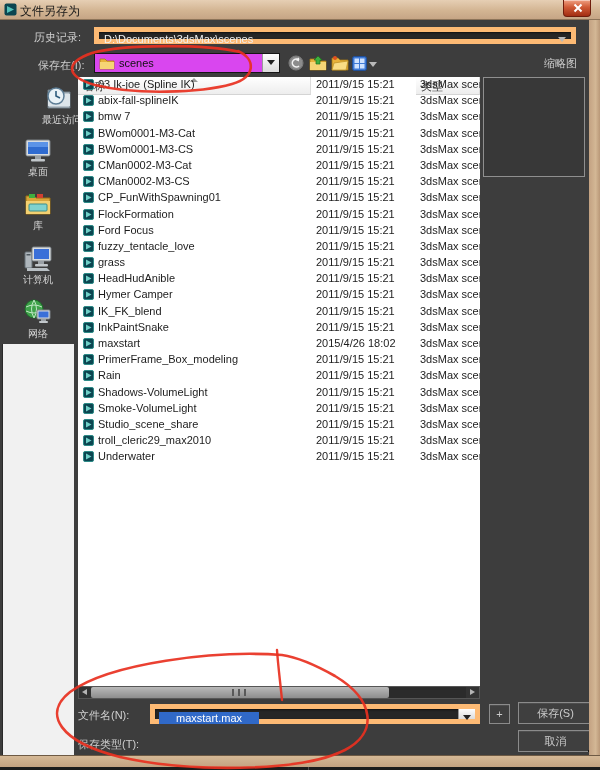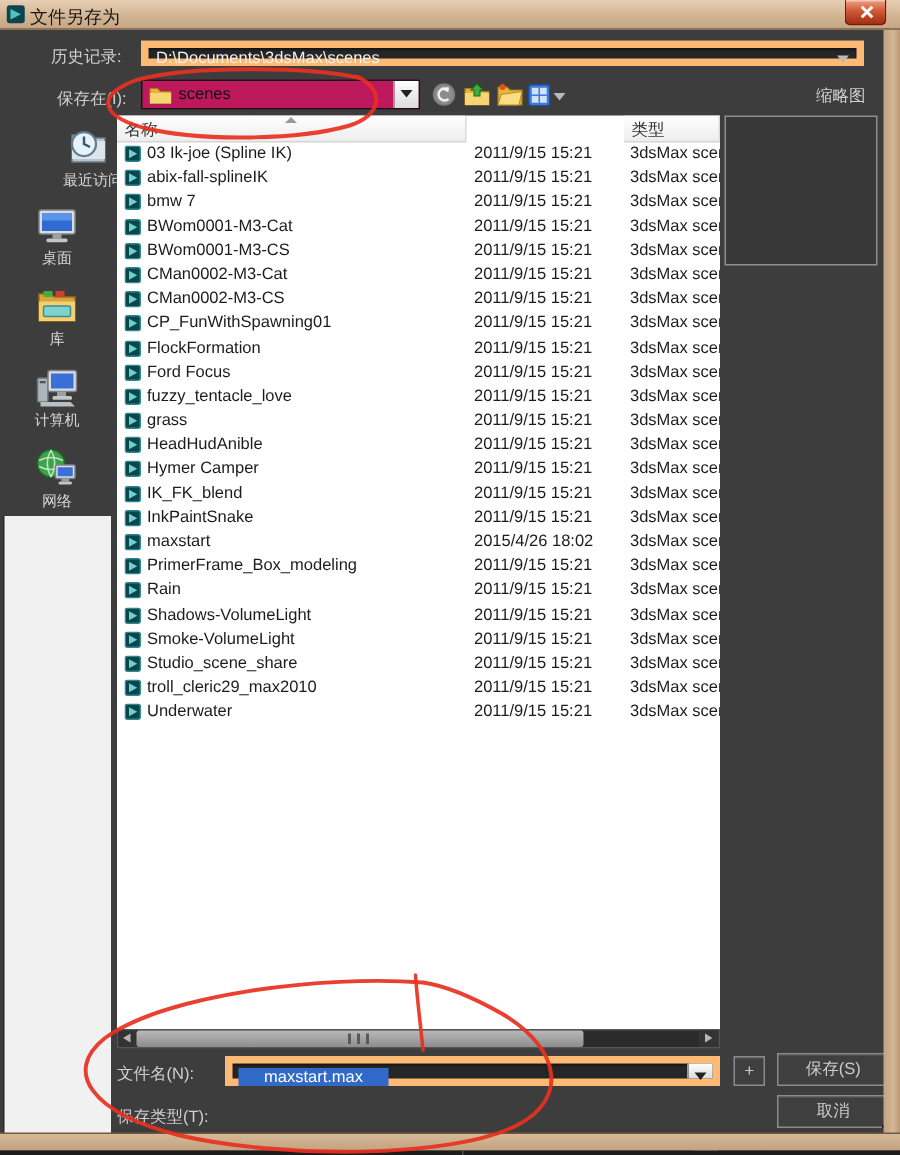--- a/index.html
+++ b/index.html
@@ -21,21 +21,21 @@
   .behind-strip{position:absolute;left:0;top:767px;width:600px;height:3px;background:#1c1c1c;}
   .behind-seam{position:absolute;left:308px;top:767px;width:1px;height:3px;background:#4e4e4e;}
 
   
   .lbl{position:absolute;font-size:11px;color:#cfcfcf;white-space:nowrap;}
   .combo-dark{position:absolute;background:#262626;border:5px solid #fdba74;
     box-shadow:inset 0 1px 2px rgba(0,0,0,.6);color:#f0f0f0;font-size:11px;}
   .combo-dark .val{position:absolute;left:5px;top:1px;white-space:nowrap;}
   .tri-down{width:0;height:0;border-left:4px solid transparent;border-right:4px solid transparent;
     border-top:5px solid #b9b9b9;position:absolute;right:5px;top:5px;}
-  .combo-light{position:absolute;background:#be185d;border:1px solid #151515;color:#111;font-size:11px;}
+  .combo-light{position:absolute;background:#d946ef;border:1px solid #151515;color:#111;font-size:11px;}
   .arrow-btn{position:absolute;right:0;top:0;bottom:0;width:17px;background:linear-gradient(#fdfdfd,#dcdcdc);
     border-left:1px solid #9a9a9a;}
   .arrow-btn .tri-down{border-top-color:#222;right:4px;top:6px;}
   .btn{position:absolute;background:#3f3f3f;border:1px solid #8b8b8b;color:#cccccc;
     font-size:11px;text-align:center;box-shadow:inset 0 1px 0 rgba(255,255,255,.08);}
 
   
   .thumb-box{position:absolute;left:483px;top:77px;width:102px;height:100px;
     background:#383838;border:1px solid #8f8f8f;}
 
@@ -46,21 +46,21 @@
   .side-filler{position:absolute;left:2px;top:344px;width:72px;height:412px;background:#f1f1f1;
     border-left:1px solid #2a2a2a;}
 
   
   .list{position:absolute;left:78px;top:77px;width:402px;height:609px;background:#fff;overflow:hidden;}
   .hdr{position:absolute;top:0;height:18px;background:linear-gradient(#ffffff,#ededed);
     border-bottom:1px solid #d4d4d4;border-right:1px solid #dcdcdc;font-size:11px;color:#333;
     padding:2px 0 0 5px;}
   .sort-up{position:absolute;left:112px;top:1px;width:0;height:0;border-left:4px solid transparent;
     border-right:4px solid transparent;border-bottom:4px solid #9a9a9a;}
-  .rows{position:absolute;left:0;top:18px;width:422px;text-decoration:underline;}
+  .rows{position:absolute;left:0;top:0;width:422px;text-decoration:underline;}
   .frow{position:relative;height:16.2px;width:402px;}
   .frow .fname{position:absolute;left:20px;top:1px;font-size:11px;color:#1c1c1c;white-space:nowrap;}
   .frow .fdate{position:absolute;left:238px;top:1px;font-size:11px;color:#1c1c1c;white-space:nowrap;text-align:center;}
   .frow .ftype{position:absolute;left:342px;top:1px;width:60px;overflow:hidden;font-size:11px;color:#1c1c1c;white-space:nowrap;}
   .frow svg{position:absolute;left:5px;top:2px;}
 
   
   .hscroll{position:absolute;left:78px;top:686px;width:402px;height:13px;background:#2b2b2b;
     border:1px solid #565656;}
   .hs-arrow{position:absolute;top:0;width:13px;height:11px;background:#333;}

